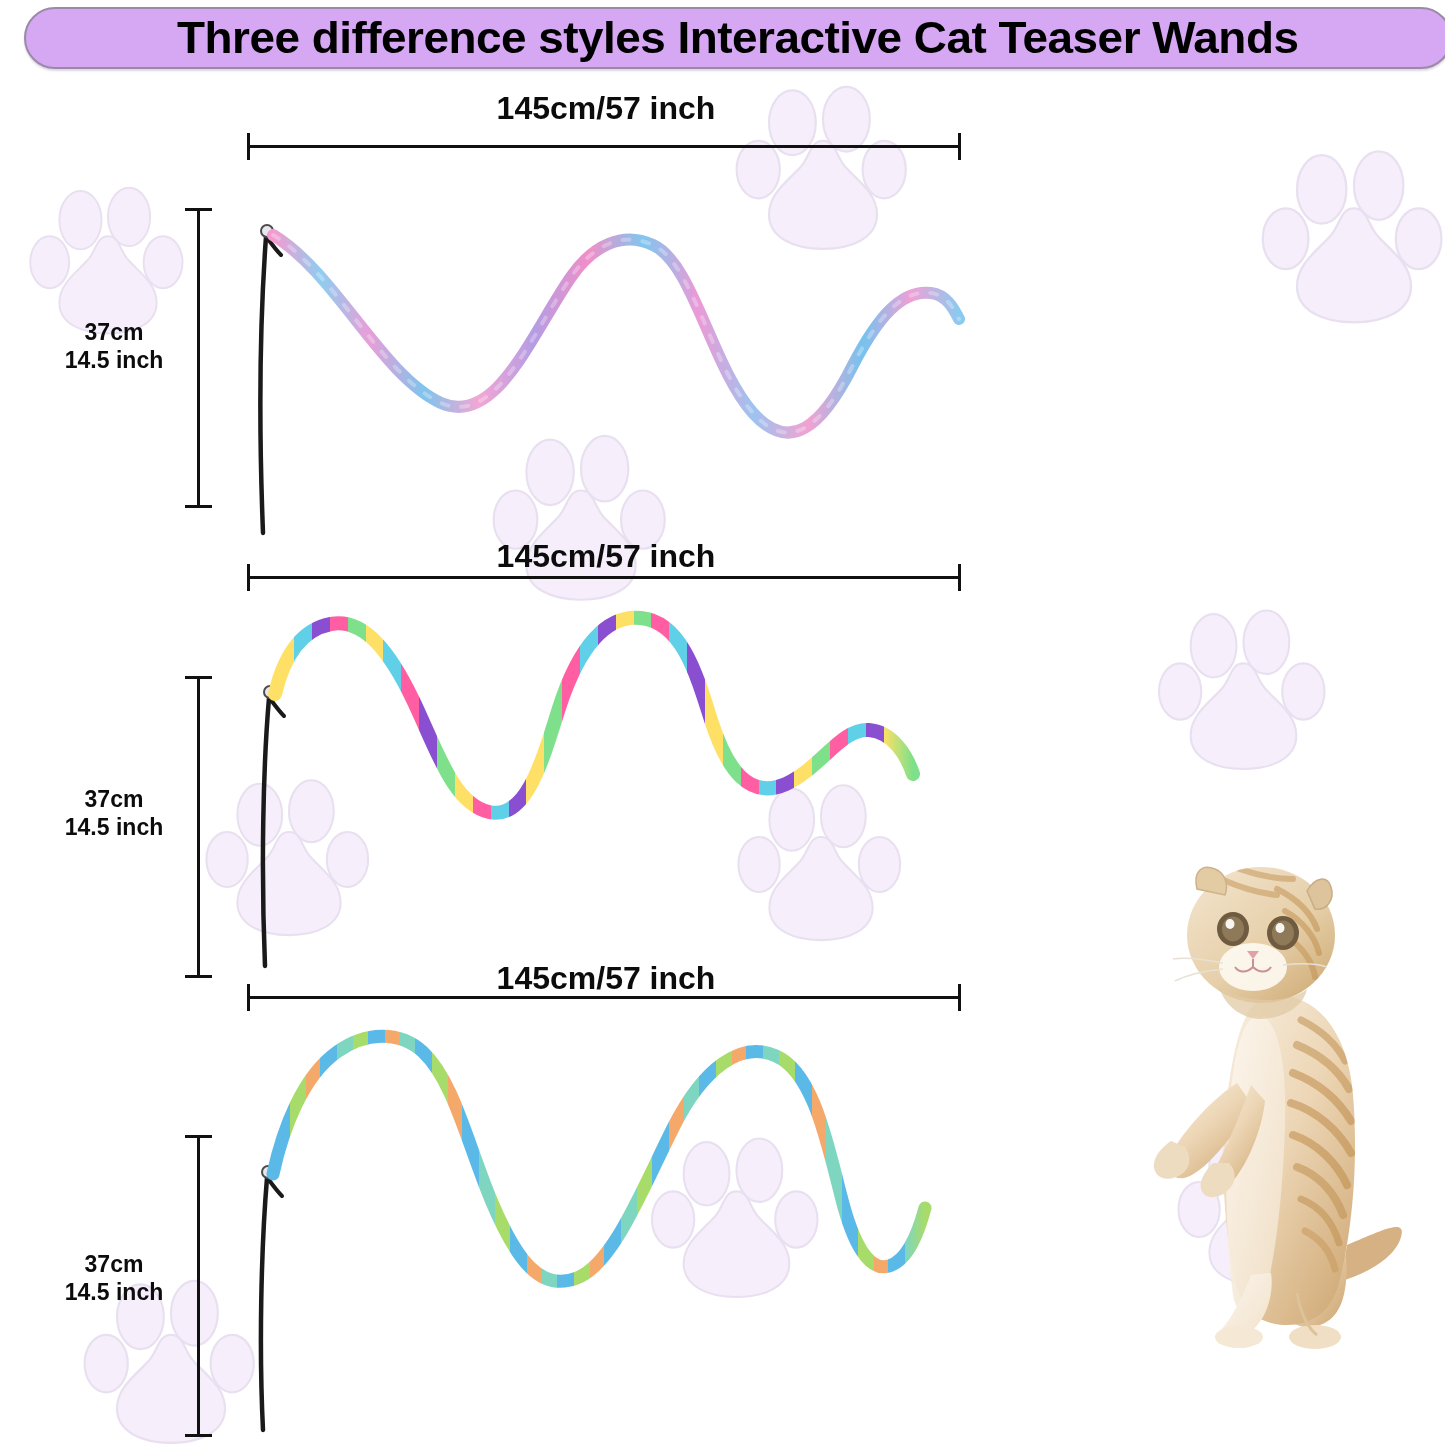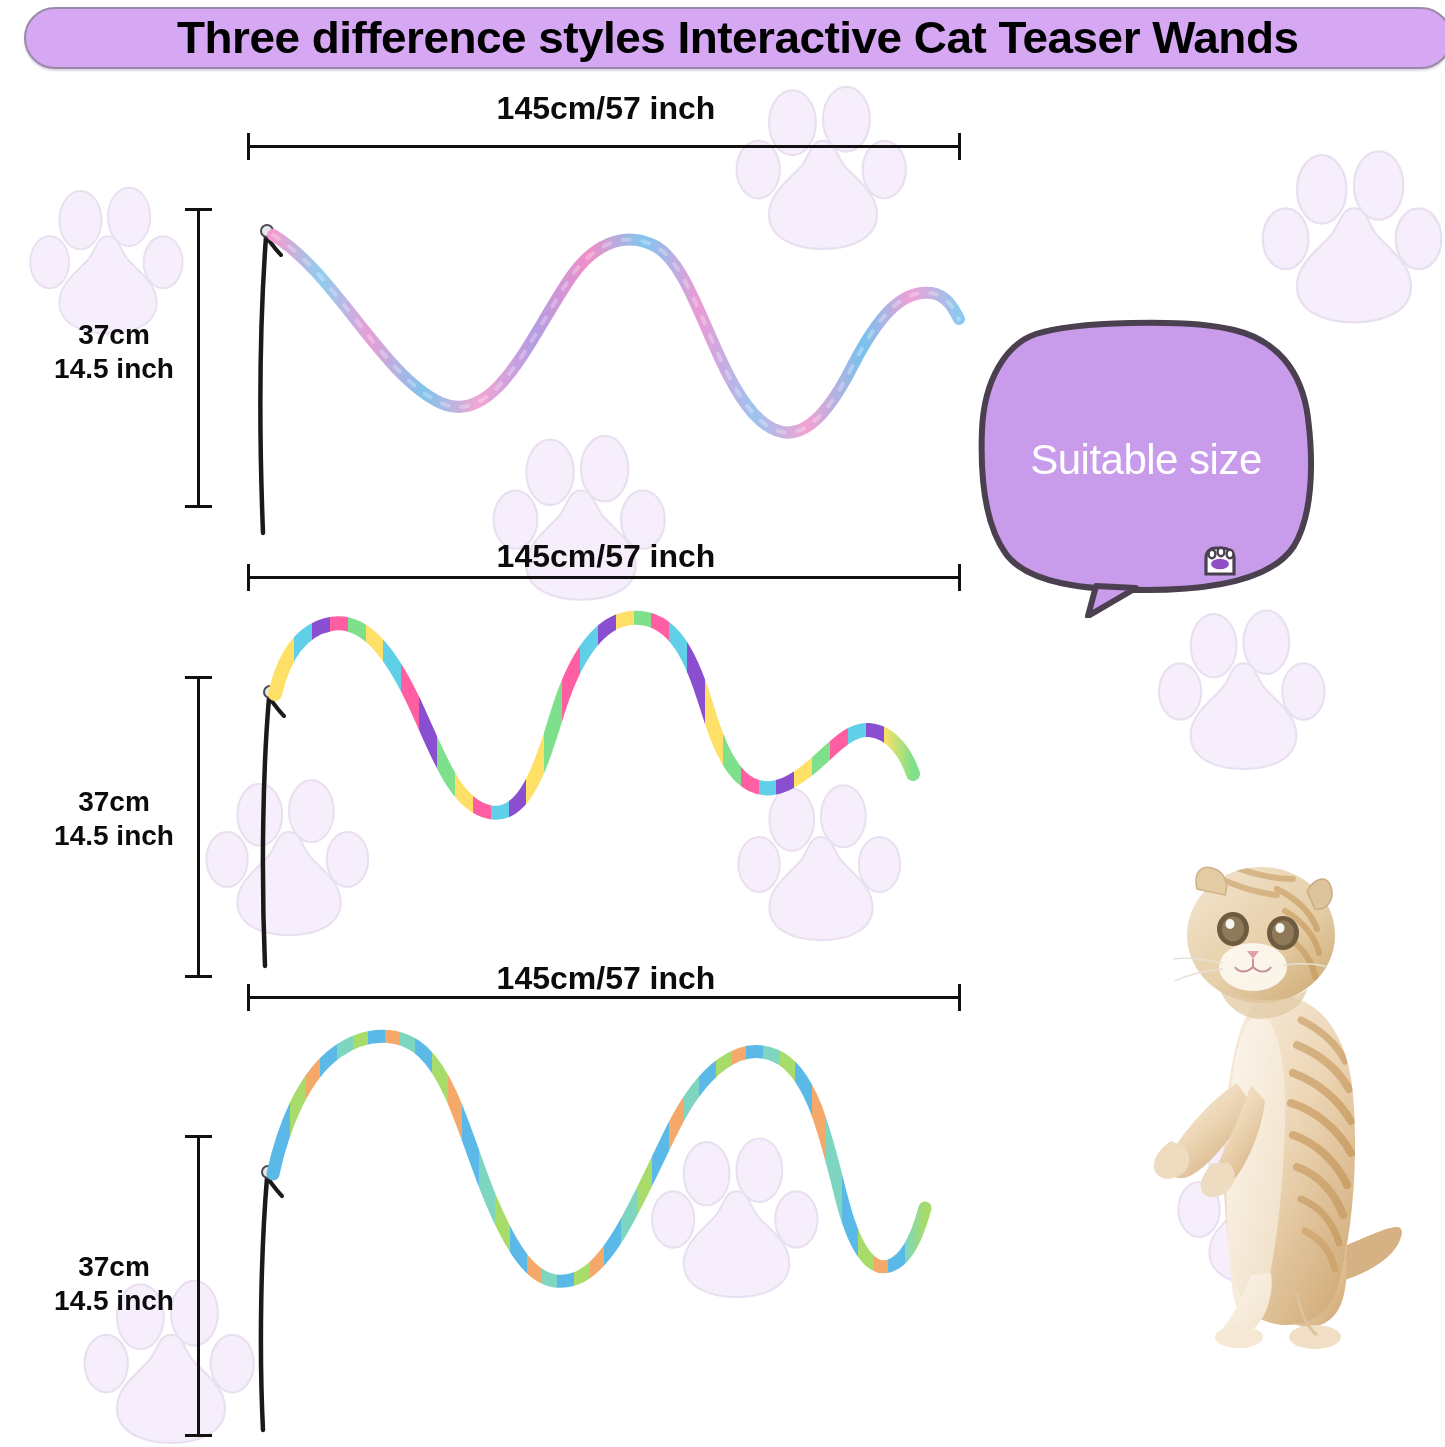--- a/index.html
+++ b/index.html
@@ -34,21 +34,21 @@
   .hlabel{
     position:absolute;font-family:"Liberation Sans Narrow","Liberation Sans",sans-serif;
     font-weight:bold;font-size:32px;color:#0c0c0c;white-space:nowrap;
     text-align:center;
   }
   .hline{position:absolute;height:3px;background:#111;}
   .hcap{position:absolute;width:3px;background:#111;}
 
   .vlabel{
     position:absolute;font-family:"Liberation Sans Narrow","Liberation Sans",sans-serif;
-    font-weight:bold;font-size:28px;color:#0c0c0c;line-height:1.22;
+    font-weight:bold;font-size:23px;color:#0c0c0c;line-height:1.22;
     white-space:nowrap;text-align:center;
   }
   .vline{position:absolute;width:3px;background:#111;}
   .vcap{position:absolute;height:3px;background:#111;}
 
   
   .wand{position:absolute;}
   .wand svg{display:block;}
 
   
@@ -489,36 +489,20 @@
       </defs>
       <path d="M26 178 C20 250, 18 350, 22 430" fill="none" stroke="#1a1a1a" stroke-width="4.5" stroke-linecap="round"></path>
       <path d="M25 176 C31 184, 35 190, 41 196" fill="none" stroke="#1a1a1a" stroke-width="4" stroke-linecap="round"></path>
       <circle cx="27" cy="172" r="6" fill="#e8e8ec" stroke="#4a4a50" stroke-width="2"></circle>
       <path d="M32 174 C42 128, 62 76, 96 52 C124 32, 158 30, 182 52 C212 80, 226 142, 250 200
                C276 262, 300 292, 336 278 C372 264, 400 192, 432 128 C462 68, 500 40, 535 56
                C572 72, 586 142, 600 196 C612 244, 628 272, 648 266 C668 260, 678 230, 684 208" fill="none" stroke="url(#bg3)" stroke-width="13" stroke-linecap="round"></path>
     </svg>
   </div>
 
-  <div class="bubble-wrap">
-    <svg viewBox="0 0 340 300">
-      <path d="M60 16 C30 26, 8 62, 6 112 C4 162, 10 208, 30 236 C52 266, 110 272, 170 272
-               C236 272, 296 262, 318 228 C336 198, 338 148, 332 100 C326 52, 300 22, 258 12
-               C210 0, 96 4, 60 16 Z" fill="#c89cea" stroke="#4a4050" stroke-width="6" stroke-linejoin="round"></path>
-      <path d="M120 268 L112 298 L160 270 Z" fill="#c89cea" stroke="#4a4050" stroke-width="6" stroke-linejoin="round"></path>
-      <g>
-        <path d="M240 230 C234 230, 230 234, 230 240 L230 256 L258 256 L258 240 C258 234, 252 230, 246 230 Z" fill="#ffffff" stroke="#4a4050" stroke-width="3.2"></path>
-        <ellipse cx="236" cy="236" rx="3.4" ry="4.2" fill="#ffffff" stroke="#4a4050" stroke-width="2.4"></ellipse>
-        <ellipse cx="245" cy="234" rx="3.4" ry="4.2" fill="#ffffff" stroke="#4a4050" stroke-width="2.4"></ellipse>
-        <ellipse cx="254" cy="236" rx="3.4" ry="4.2" fill="#ffffff" stroke="#4a4050" stroke-width="2.4"></ellipse>
-        <ellipse cx="244" cy="246" rx="9" ry="5.2" fill="#8f4fc4"></ellipse>
-      </g>
-    </svg>
-    <div class="bubble-text">Suitable size</div>
-  </div>
 
   <div class="cat-wrap">
     <svg viewBox="0 0 355 510">
       <defs>
         <linearGradient id="furBody" x1="0.15" y1="0" x2="0.9" y2="1">
           <stop offset="0" stop-color="#f7ecdc"></stop>
           <stop offset="0.45" stop-color="#ecd5b4"></stop>
           <stop offset="1" stop-color="#cfa874"></stop>
         </linearGradient>
         <linearGradient id="furHead" x1="0.1" y1="0" x2="0.95" y2="1">

